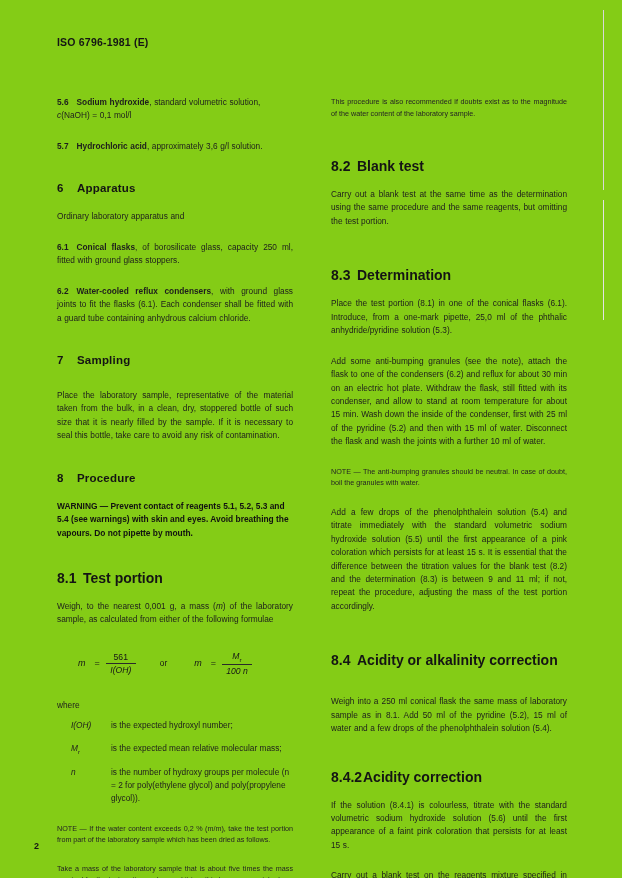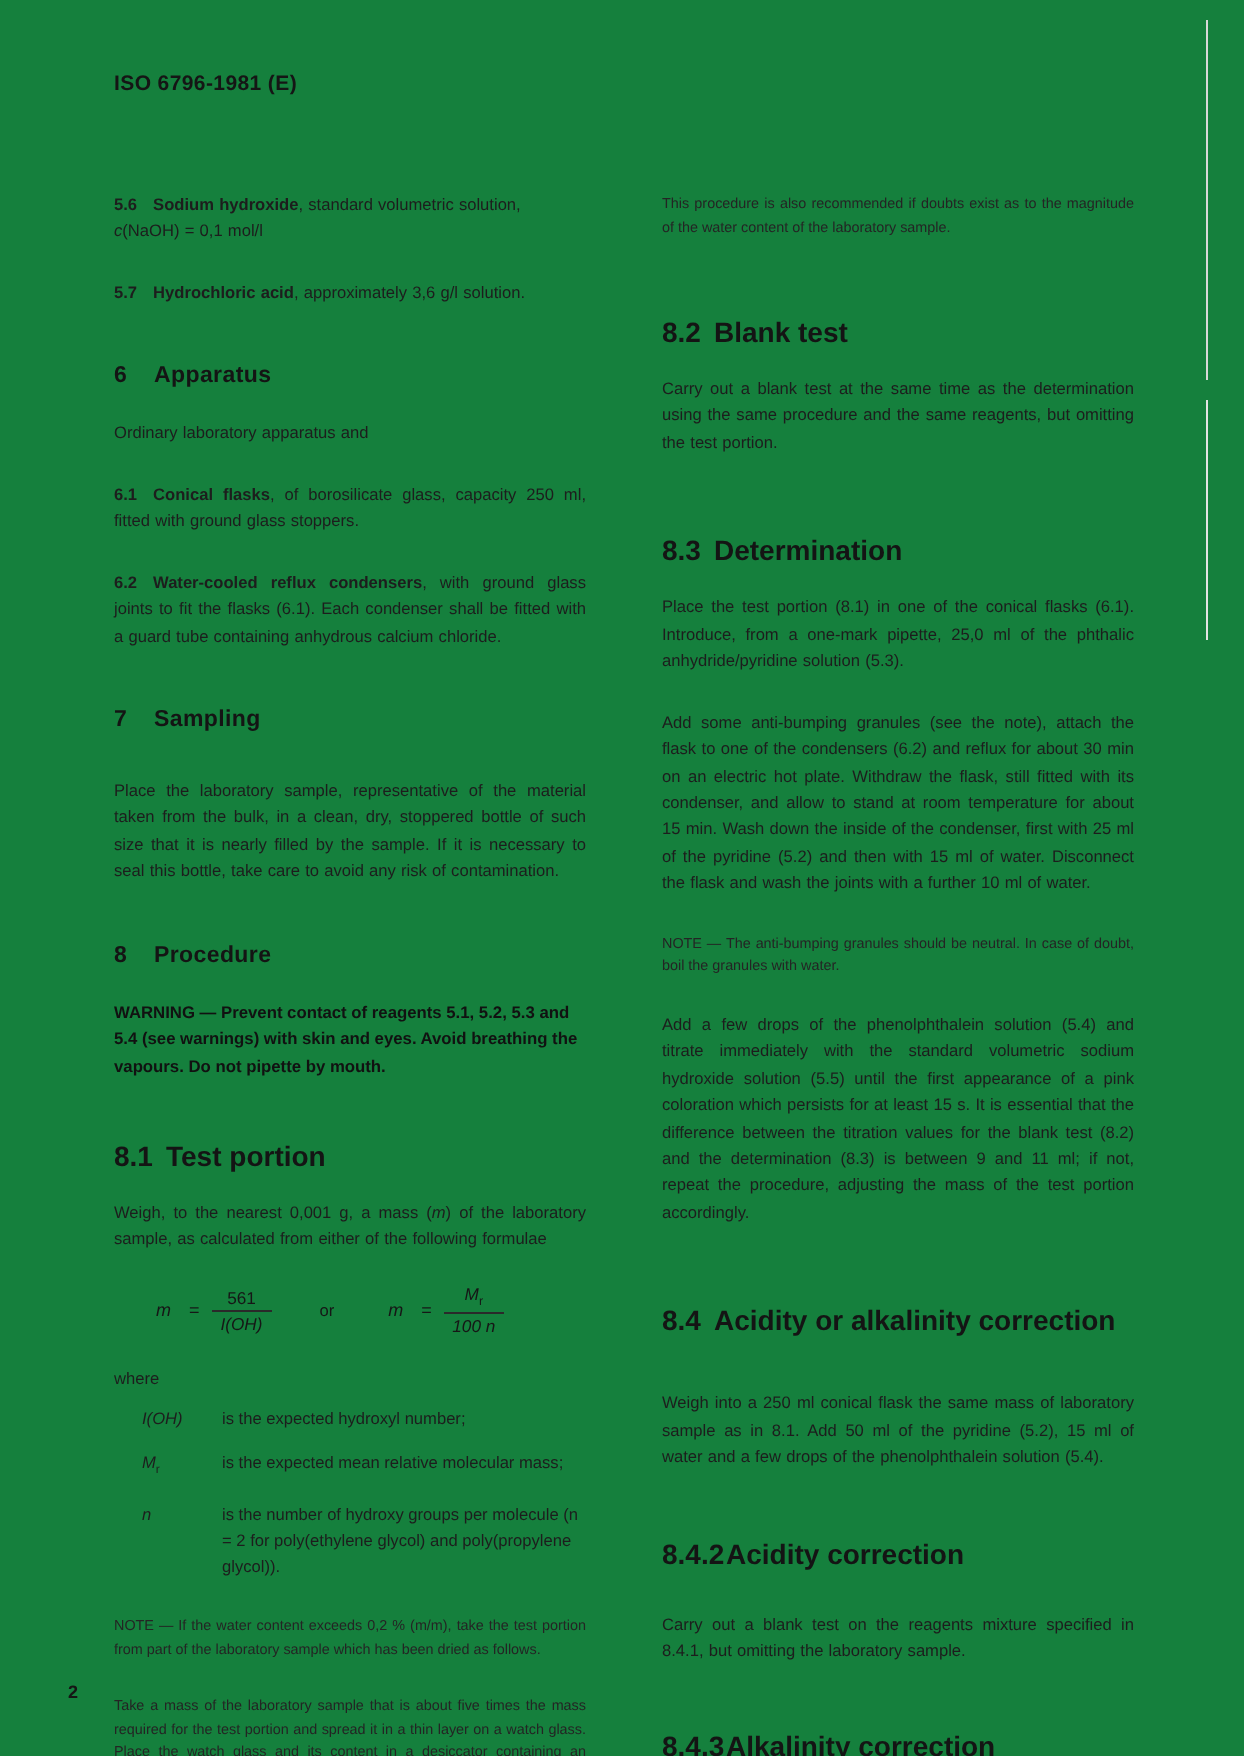--- a/index.html
+++ b/index.html
@@ -8,21 +8,21 @@
     background: #ffffff;
   }
   body {
     font-family: "Liberation Sans", sans-serif;
     color: #1b1b1b;
   }
   #page {
     position: relative;
     width: 622px;
     height: 878px;
-    background: #15803d;
+    background: #84cc16;
     overflow: hidden;
     -webkit-font-smoothing: antialiased;
   }
   
   .scan-line {
     position: absolute;
     top: 10px;
     left: 603px;
     width: 1px;
     height: 180px;
@@ -176,21 +176,21 @@
     font-size: 8.6px;
   }
   .eqsym {
     margin: 0 5px;
     font-style: italic;
   }
   .eqop {
     margin: 0 4px;
   }
   .orword {
-    margin: 0 22px;
+    margin: 16px 22px;
     font-size: 8.3px;
   }
   sub.r {
     font-size: 0.72em;
     font-style: normal;
   }
   .page-no {
     position: absolute;
     left: 34px;
     top: 841px;
@@ -349,20 +349,21 @@
       <div class="gap-sm"></div>
 
       <p class="body">Weigh into a 250 ml conical flask the same mass of laboratory sample as in 8.1. Add 50 ml of the pyridine (5.2), 15 ml of water and a few drops of the phenolphthalein solution (5.4).</p>
 
       <div class="gap-md"></div>
 
       <div class="subclause lvl3"><span class="num">8.4.2</span><span>Acidity correction</span></div>
 
       <div class="gap-sm"></div>
 
+      <p class="body">If the solution (8.4.1) is colourless, titrate with the standard volumetric sodium hydroxide solution (5.6) until the first appearance of a faint pink coloration that persists for at least 15 s.</p>
 
       <div class="gap-sm"></div>
 
       <p class="body">Carry out a blank test on the reagents mixture specified in 8.4.1, but omitting the laboratory sample.</p>
 
       <div class="gap-md"></div>
 
       <div class="subclause lvl3"><span class="num">8.4.3</span><span>Alkalinity correction</span></div>
 
     </div>

